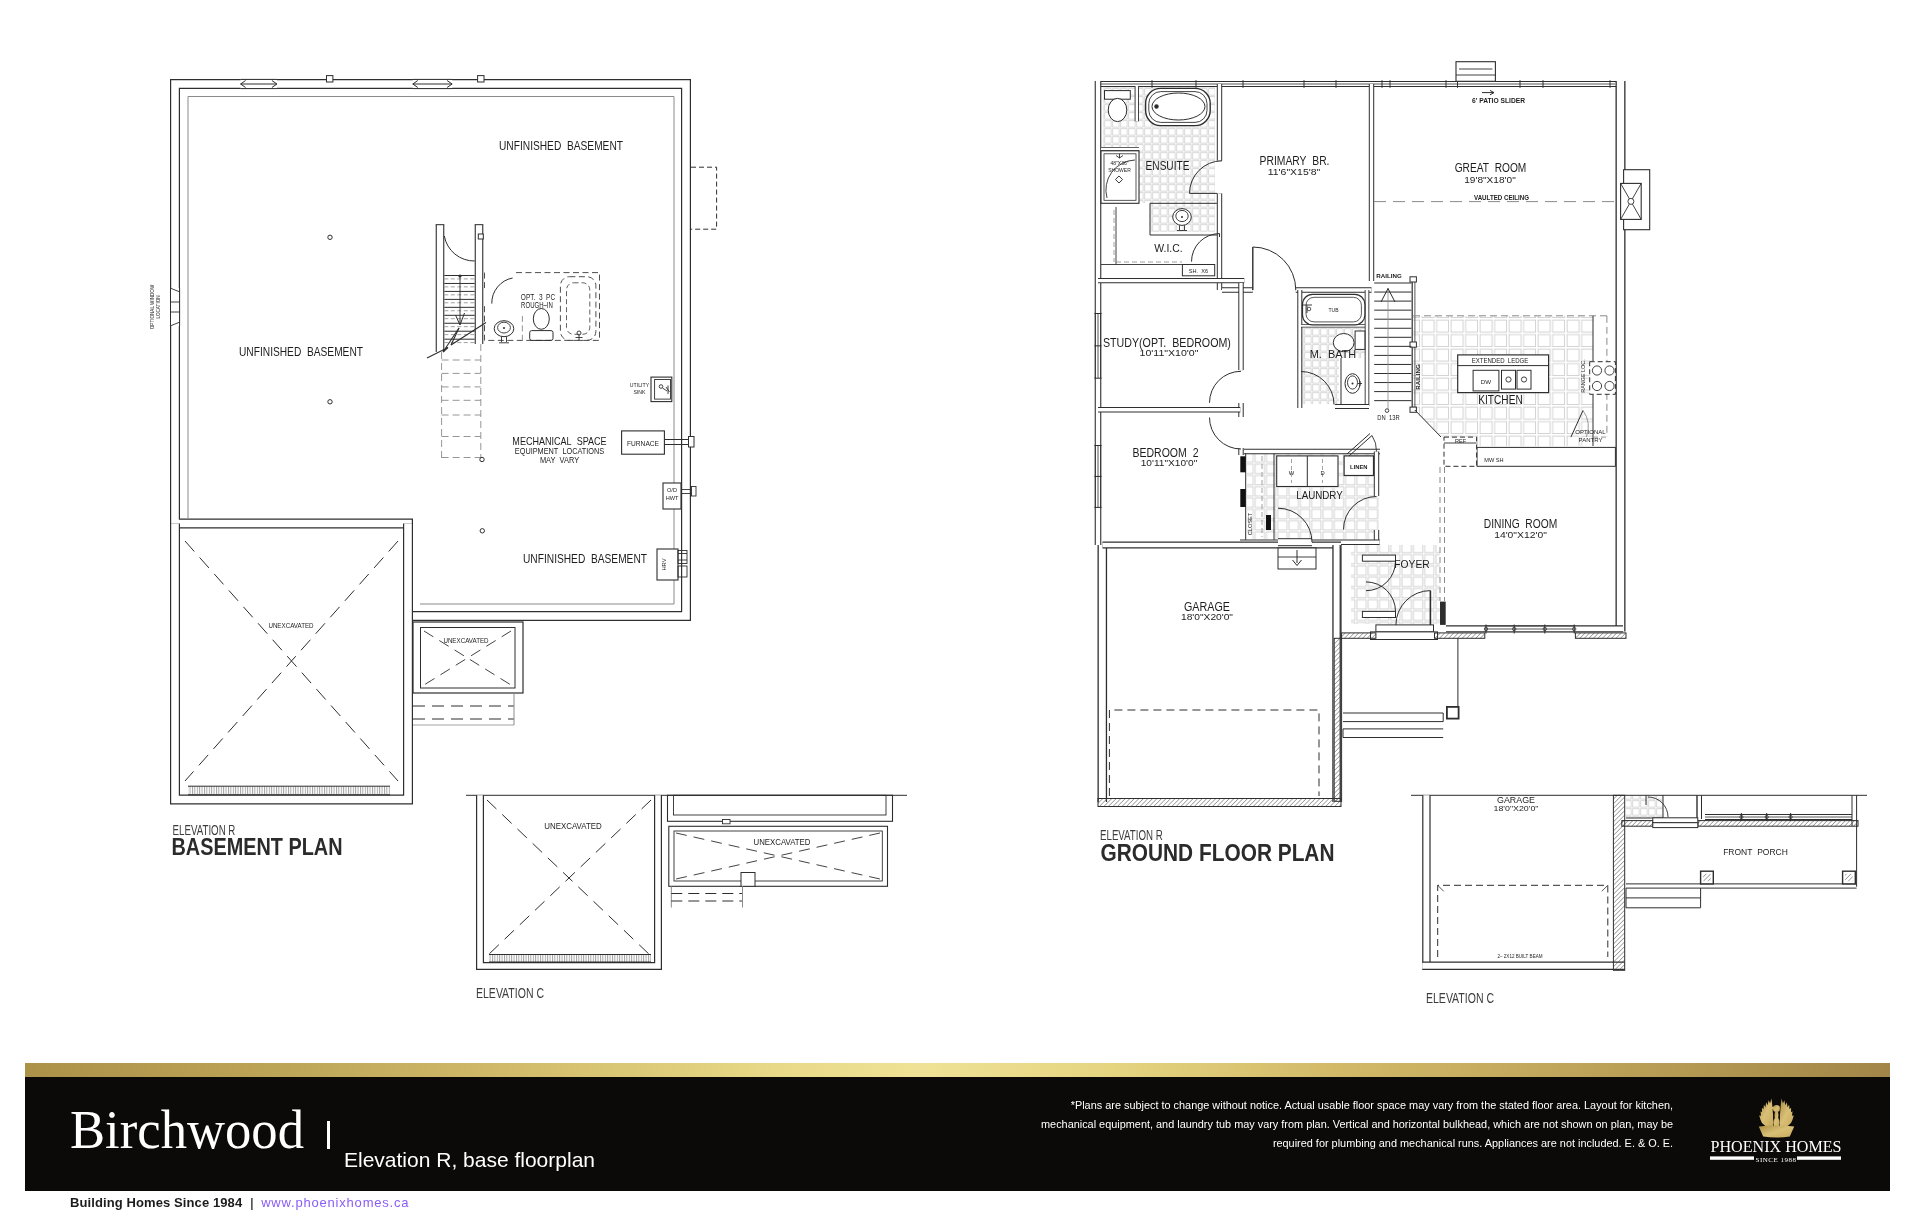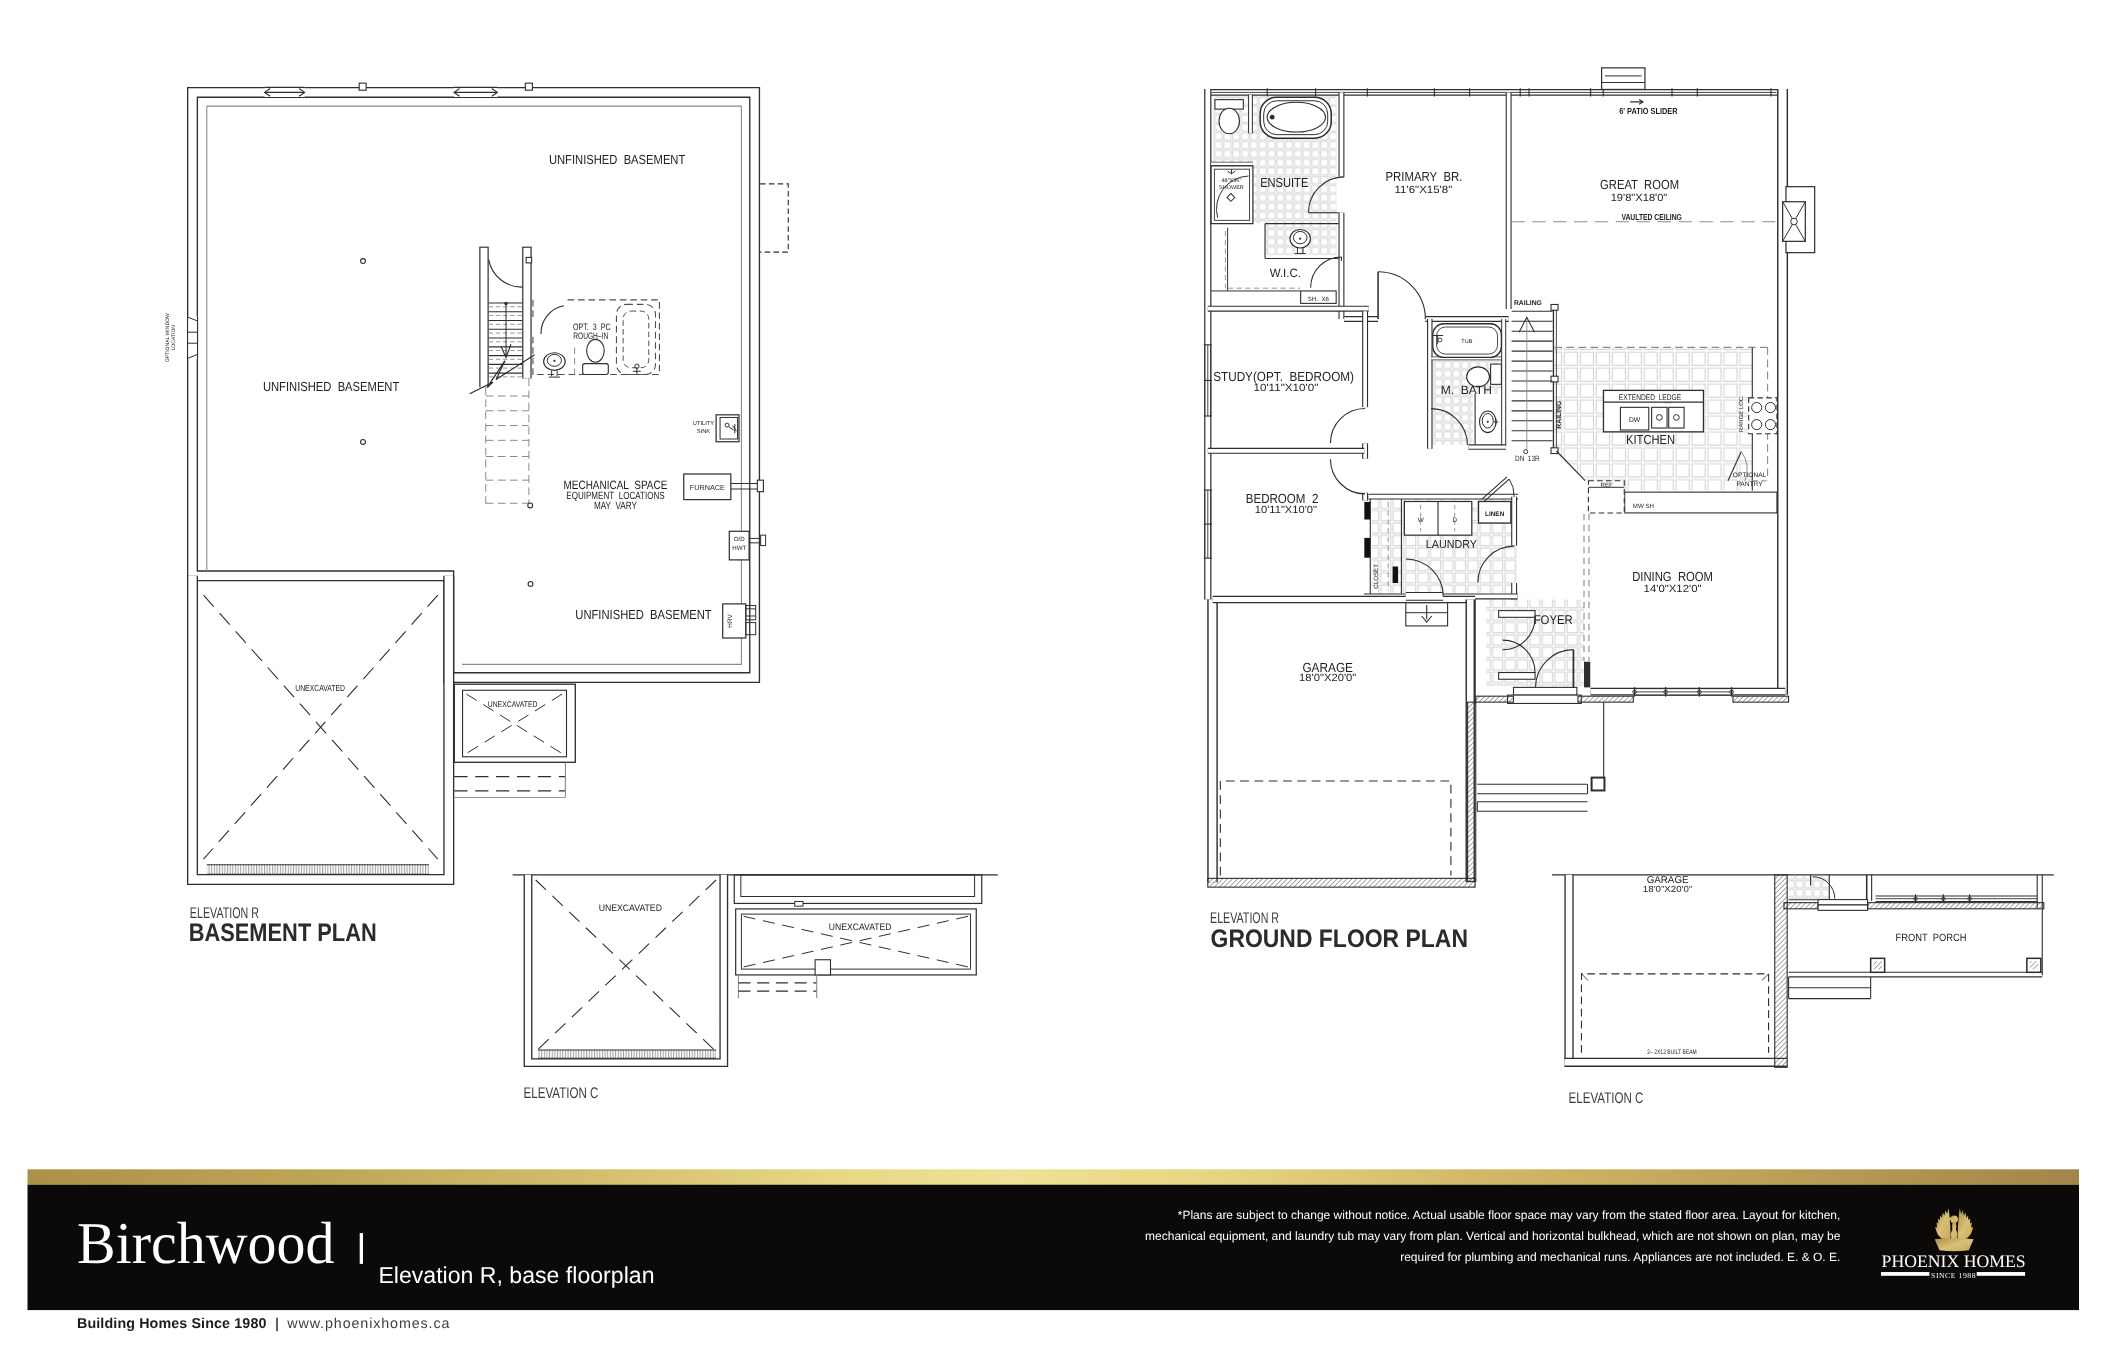--- a/index.html
+++ b/index.html
@@ -4,21 +4,21 @@
 html,body{margin:0;padding:0;background:#ffffff;width:1920px;height:1225px;overflow:hidden;position:relative;font-family:"Liberation Sans",sans-serif;}
 #goldbar{position:absolute;left:25px;top:1062.5px;width:1865px;height:14.5px;
 background:linear-gradient(to right,#ac9149 0%,#bda557 14%,#d4bf6e 28%,#e7d987 40%,#efe296 48%,#e5d581 58%,#d2ba69 70%,#c0a65b 82%,#af944f 92%,#a28549 100%);}
 #black{position:absolute;left:25px;top:1077px;width:1865px;height:113.5px;background:#0c0a08;}
 #bw{position:absolute;left:70px;top:1099px;color:#ffffff;font-family:"Liberation Serif",serif;font-size:54px;letter-spacing:0px;transform:scaleX(0.975);transform-origin:left top;}
 #sep{position:absolute;left:327px;top:1121px;width:2.5px;height:28px;background:#ffffff;}
 #elev{position:absolute;left:344px;top:1120px;color:#ffffff;font-size:21px;letter-spacing:0px;margin-top:28px;}
 #disc{position:absolute;left:1041px;top:1096px;color:#ffffff;font-size:10.9px;line-height:18.9px;white-space:nowrap;text-align:right;}
 #strip{position:absolute;left:70px;top:1195px;font-size:13px;color:#1c1c1c;}
 #strip b{font-weight:bold;letter-spacing:0.1px;}
-#strip .gray{color:#404040;letter-spacing:0.8px;margin-top:28px;}
+#strip .gray{color:#8b5cf6;letter-spacing:0.8px;margin-top:28px;}
 #strip .bar{color:#555;padding:0 4px;font-weight:bold;}
 </style></head>
 <body>
 <svg id="plans" width="1920" height="1062" viewBox="0 0 1920 1062" style="position:absolute;left:0;top:0" font-family="Liberation Sans, sans-serif">
 <defs>
       <pattern id="tile" width="8" height="8" patternUnits="userSpaceOnUse">
         <rect x="0.7" y="0.7" width="6.4" height="6.4" fill="none" stroke="#cfcfcf" stroke-width="0.8"></rect>
       </pattern>
       <pattern id="tile11" width="11.3" height="11.3" patternUnits="userSpaceOnUse">
         <rect x="0.9" y="0.9" width="9.3" height="9.3" fill="none" stroke="#cfcfcf" stroke-width="0.9"></rect>
@@ -551,12 +551,12 @@
 <circle cx="21.5" cy="12.4" r="3.5" fill="url(#gold)"></circle>
 <path fill="url(#gold)" d="M18.6,10.6 Q15.4,10.9 14.6,13 Q17.2,13.9 19,12.7 Z"></path>
 <path fill="url(#gold)" d="M20,15.2 Q19.2,19 19.8,22 Q18,24.5 18.4,27.5 Q18.8,30 20,30.8 L23,30.8 Q24.2,30 24.6,27.5 Q25,24.5 23.2,22 Q23.8,19 23,15.2 Q21.5,16.6 20,15.2 Z"></path>
 <path fill="url(#gold)" d="M3.8,30.6 Q21.5,28.4 39.2,30.6 L34.8,40.6 Q21.5,42.6 8.2,40.6 Z"></path>
 </g>
 <text x="68" y="59" text-anchor="middle" fill="#ffffff" font-family="Liberation Serif, serif" font-size="16" textLength="131" lengthAdjust="spacingAndGlyphs">PHOENIX HOMES</text>
 <rect x="2" y="63.4" width="44" height="3.4" fill="#ffffff"></rect>
 <rect x="89" y="63.4" width="44" height="3.4" fill="#ffffff"></rect>
 <text x="68" y="68.6" text-anchor="middle" fill="#ffffff" font-family="Liberation Serif, serif" font-size="7" style="letter-spacing:0.5px">SINCE 1988</text>
 </svg>
-<div id="strip"><b>Building Homes Since 1980</b> <span class="bar">|</span> <span class="gray">www.phoenixhomes.ca</span></div>
+<div id="strip"><b>Building Homes Since 1984</b> <span class="bar">|</span> <span class="gray">www.phoenixhomes.ca</span></div>
 </body></html>

